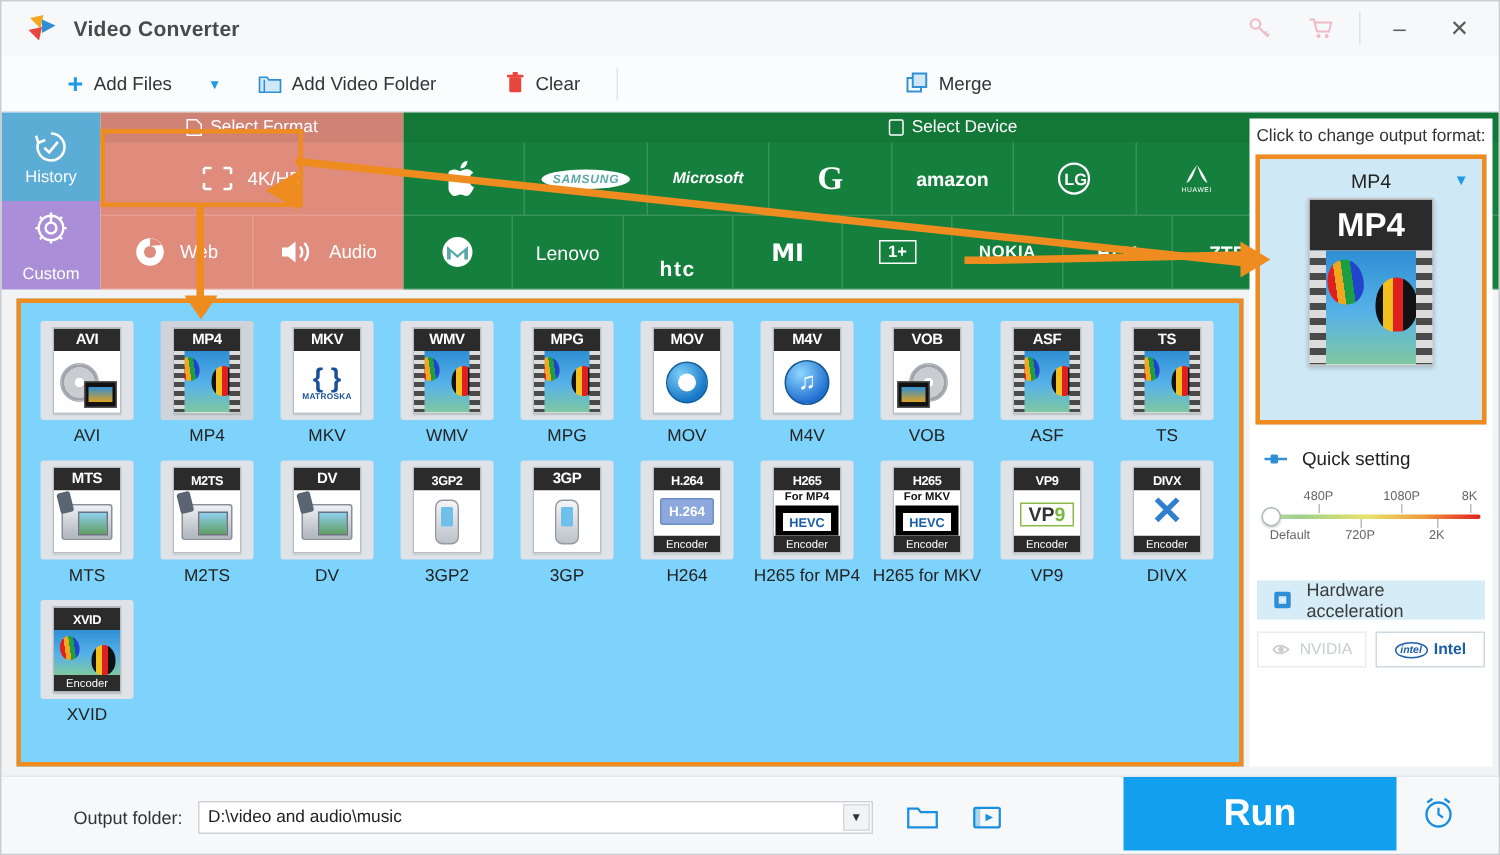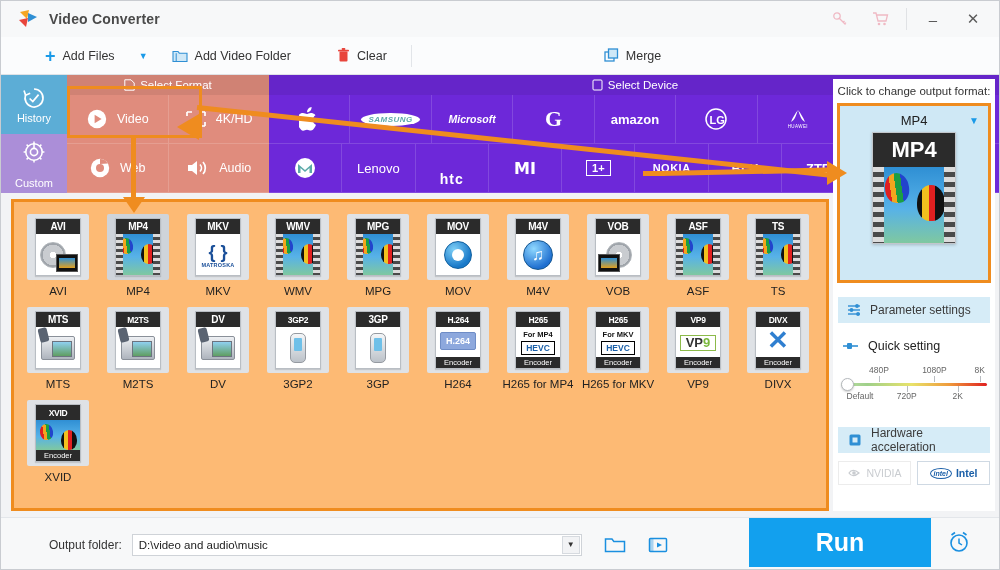--- a/index.html
+++ b/index.html
@@ -77,37 +77,37 @@
   }
   .fmt-row { display: flex; height: 49px; }
   .fmt-cell {
     flex: 1; display: flex; align-items: center; justify-content: center; gap: 9px;
     color: #fff; font-size: 12.5px;
     border-right: 1px solid rgba(255,255,255,0.16);
     border-bottom: 1px solid rgba(255,255,255,0.16);
   }
   .fmt-cell:last-child { border-right: none; }
 
-  .sel-device { flex: 1; height: 118px; background: #6d28d9; position: relative; }
+  .sel-device { flex: 1; height: 118px; background: #15803d; position: relative; }
   .dev-grid { display: flex; flex-direction: column; height: 98px; }
   .dev-row { display: flex; height: 49px; }
   .dev-cell {
     flex: 1; display: flex; align-items: center; justify-content: center;
     color: #fff;
     border-right: 1px solid rgba(255,255,255,0.15);
     border-bottom: 1px solid rgba(255,255,255,0.15);
     overflow: hidden;
   }
   .dev-cell:last-child { border-right: none; }
   .brand { font-size: 12.5px; color: #fff; white-space: nowrap; }
 
   
   .grid-panel {
     position: absolute; left: 10px; top: 198px; width: 818px; height: 312px;
-    background: #fdba74; border: 3px solid #ef8c1f;
+    background: #7dd3fc; border: 3px solid #ef8c1f;
     overflow: hidden;
   }
   .grid-inner { padding: 6px 4px 0 4px; display: flex; flex-wrap: wrap; }
   .fmt-item {
     width: 80px; margin: 2px 0 4px 0; padding-top: 4px;
     display: flex; flex-direction: column; align-items: center;
   }
   .fmt-item .tile-wrap {
     width: 62px; height: 66px; display: flex; align-items: center; justify-content: center;
     background: #dfe2e6; border-radius: 2px;
@@ -209,21 +209,21 @@
     background: #6fc0e8; border-radius: 1px;
   }
   .h264badge {
     position: absolute; left: 50%; top: 48%; transform: translate(-50%,-50%);
     background: #8da8dd; color: #fff; font-size: 9px; font-weight: bold;
     padding: 3px 5px; border-radius: 2px; border: 1px solid #6e8cc6;
   }
   .hevc-wrap { position: absolute; inset: 0; display: flex; flex-direction: column;
     align-items: center; justify-content: center; gap: 2px; }
   .hevc-for { font-size: 7.5px; font-weight: bold; color: #111; }
-  .hevc-box { border: 1px solid #000000; color: #1a5fa8; font-size: 8.5px;
+  .hevc-box { border: 5px solid #000000; color: #1a5fa8; font-size: 8.5px;
     font-weight: bold; padding: 1px 4px; }
   .vp9box {
     position: absolute; left: 4px; right: 4px; top: 8px; bottom: 6px;
     border: 1px solid #8cba4a; display: flex; align-items: flex-end; justify-content: center;
     font-size: 13px; font-weight: bold; color: #333;
   }
   .vp9box .g { color: #7ab83c; }
   .divx {
     position: absolute; left: 50%; top: 44%; transform: translate(-50%,-50%);
     font-size: 26px; color: #2f7fd0; font-weight: bold; line-height: 1;
@@ -490,29 +490,20 @@
         <span>
           <svg class="ico-svg" width="11" height="12" viewBox="0 0 11 12">
             <path d="M.8 .8 H7 L10.2 4 V11.2 H.8 Z" fill="none" stroke="#fff" stroke-width="1"></path>
           </svg>
         </span>
         <span>Select Format</span>
       </div>
       <div class="fmt-row">
         <div class="fmt-cell">
           <span>
-            <svg class="ico-svg" width="22" height="22" viewBox="0 0 22 22">
-              <circle cx="11" cy="11" r="9.2" fill="#fff"></circle>
-              <path d="M8.6 6.8 L15.6 11 L8.6 15.2 Z" fill="#e08c7d"></path>
-            </svg>
-          </span>
-          <span>Video</span>
-        </div>
-        <div class="fmt-cell">
-          <span>
             <svg class="ico-svg" width="22" height="18" viewBox="0 0 22 18">
               <path d="M2 2 H7 M2 2 V6 M20 2 H15 M20 2 V6 M2 16 H7 M2 16 V12 M20 16 H15 M20 16 V12" fill="none" stroke="#fff" stroke-width="1.7"></path>
             </svg>
           </span>
           <span>4K/HD</span>
         </div>
       </div>
       <div class="fmt-row">
         <div class="fmt-cell">
           <span>
@@ -932,35 +923,20 @@
       <div class="big-icon">
         <div class="bhead">MP4</div>
         <div class="bbody">
           <div class="big-balloon"></div>
           <div class="filmstrip"></div>
             <div class="filmstrip r"></div>
         </div>
       </div>
     </div>
 
-    <div class="param-row">
-      <span>
-        <svg class="ico-svg" width="16" height="14" viewBox="0 0 16 14">
-          <g stroke="#2f8fd4" stroke-width="1.4">
-            <path d="M1 3 H13"></path>
-              <path d="M1 7 H13"></path>
-              <path d="M1 11 H13"></path>
-          </g>
-          <circle cx="10" cy="3" r="1.9" fill="#2f8fd4"></circle>
-          <circle cx="4.5" cy="7" r="1.9" fill="#2f8fd4"></circle>
-          <circle cx="11" cy="11" r="1.9" fill="#2f8fd4"></circle>
-        </svg>
-      </span>
-      <span>Parameter settings</span>
-    </div>
 
     <div class="quick-row">
       <span>
         <svg class="ico-svg" width="18" height="10" viewBox="0 0 18 10">
           <path d="M1 5 H16" stroke="#2f8fd4" stroke-width="1.6"></path>
           <rect x="5" y="2" width="5" height="6" rx="1" fill="#2f8fd4"></rect>
         </svg>
       </span>
       <span>Quick setting</span>
     </div>

